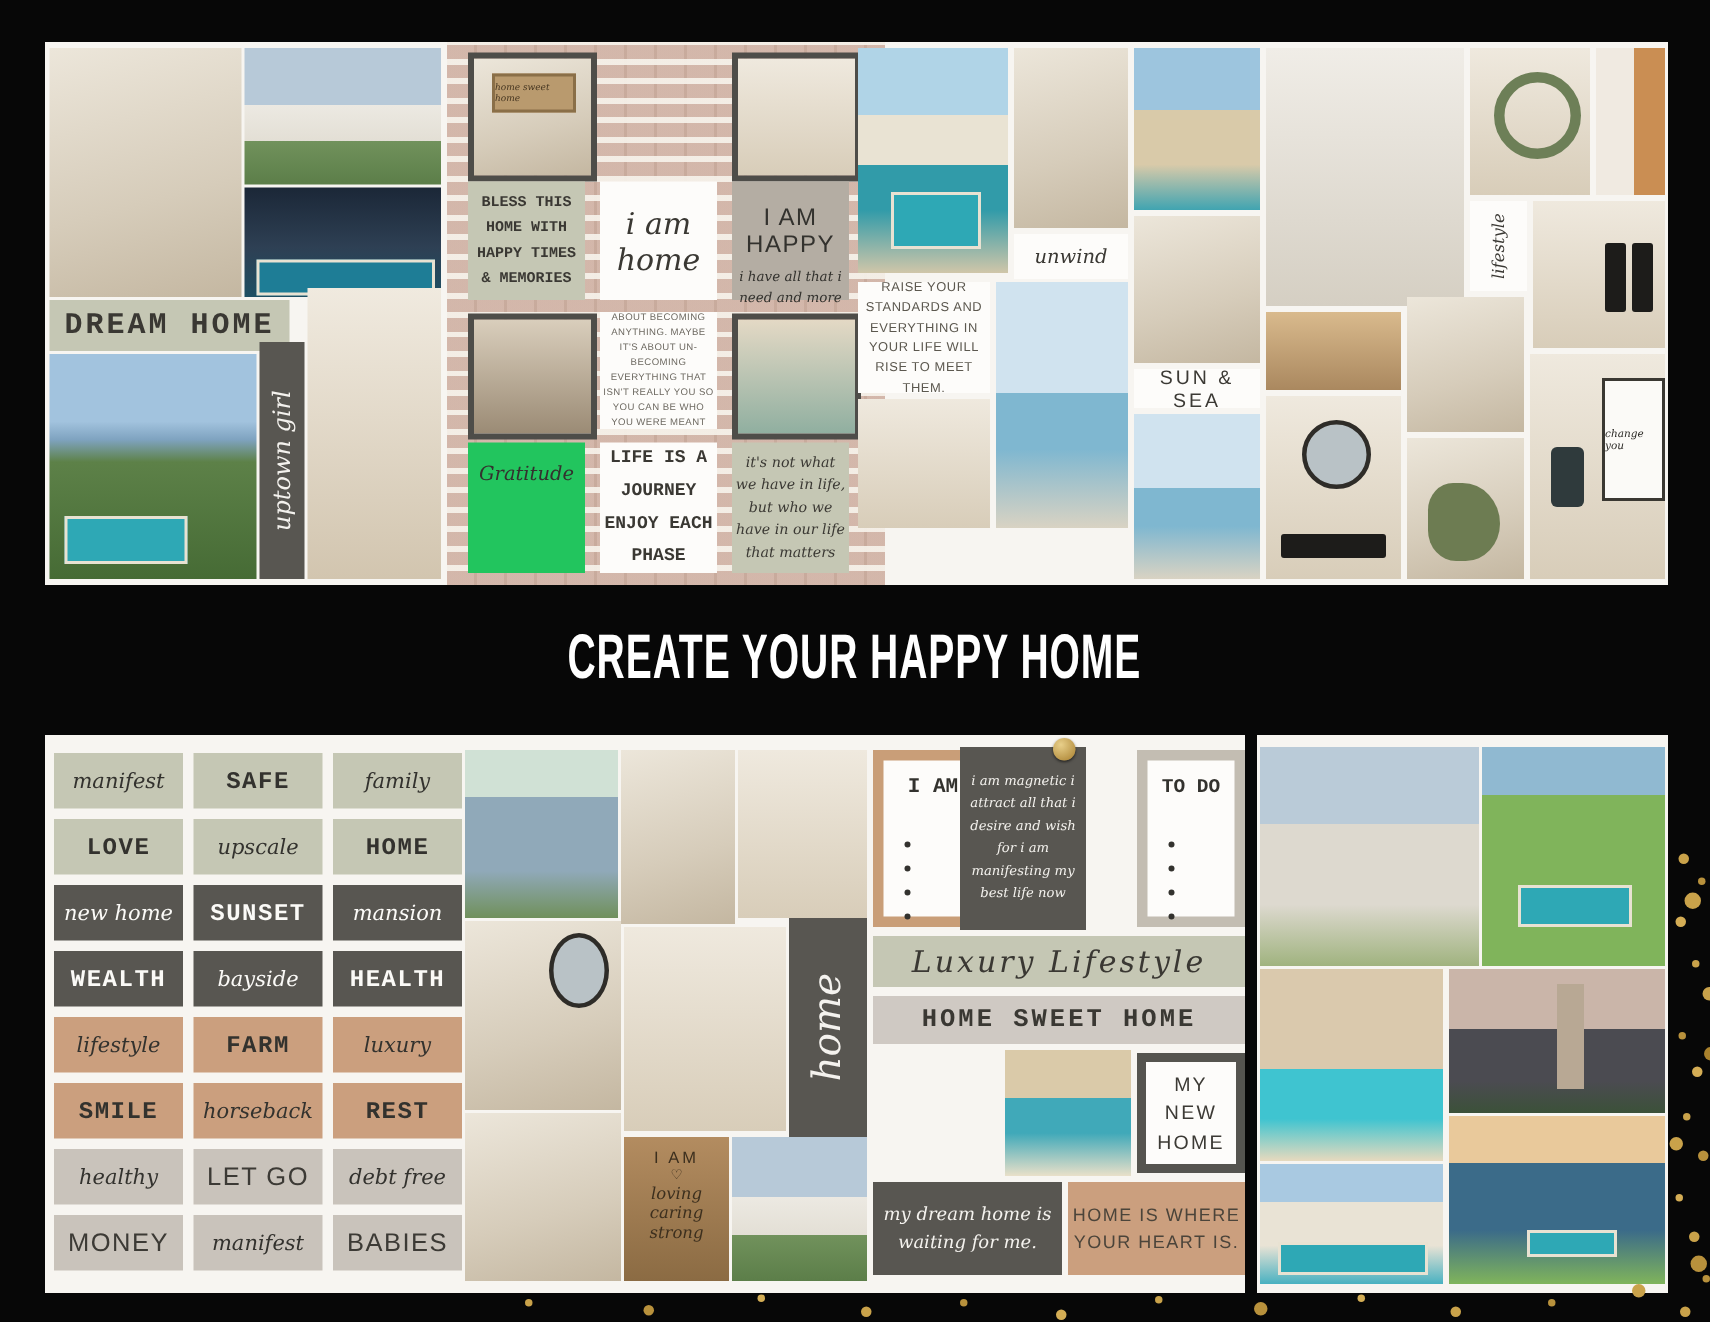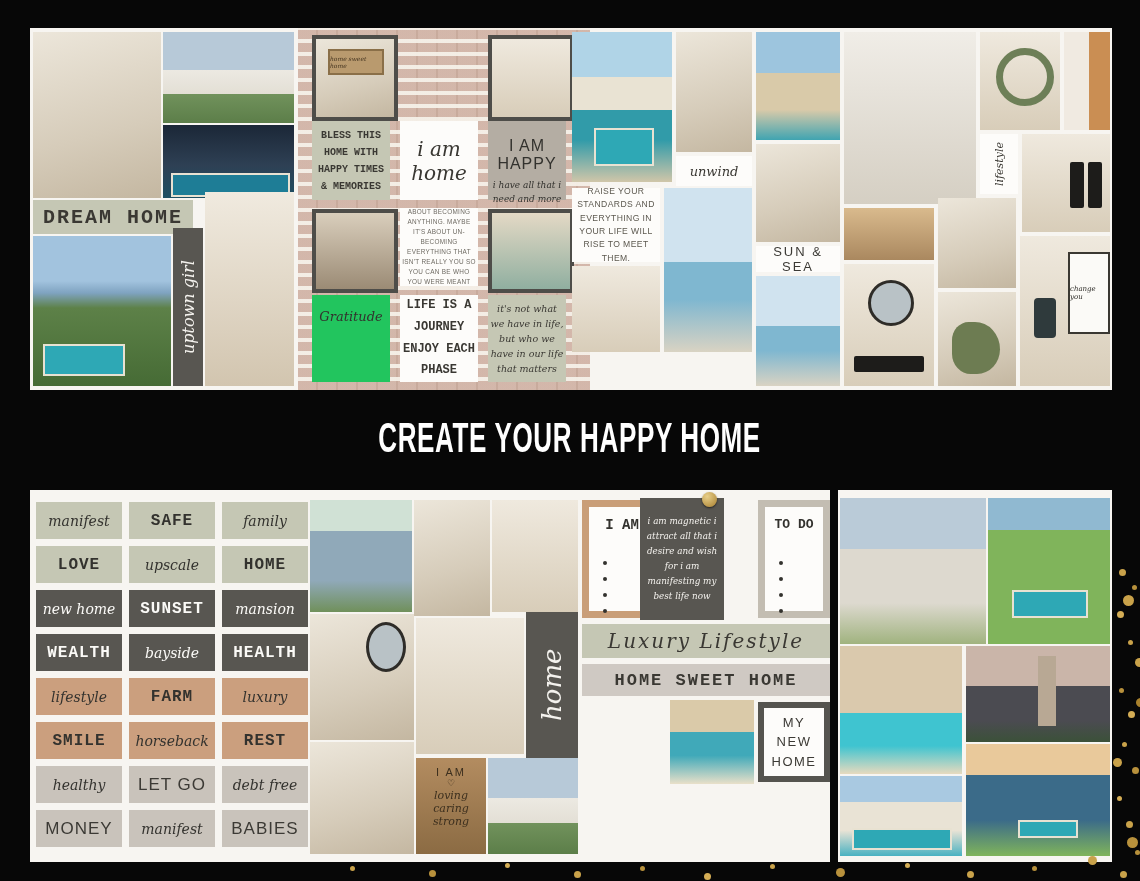--- a/index.html
+++ b/index.html
@@ -230,20 +230,22 @@
       </div>
   </div>
   <div class="pin" style="left:672px;top:2px"></div>
 
   <div class="card sage script" style="left:552px;top:134px;width:248px;height:34px;font-size:20px;letter-spacing:2px">Luxury Lifestyle</div>
   <div class="card mono" style="left:552px;top:174px;width:248px;height:32px;background:#cfc9c3;font-size:17px;letter-spacing:2px">HOME SWEET HOME</div>
 
   <div class="photo g-med" style="left:640px;top:210px;width:84px;height:84px"></div>
   <div class="card whitebg sans" style="left:728px;top:212px;width:72px;height:80px;border:6px solid #55544f;font-size:13px;line-height:1.5;letter-spacing:1.5px;color:#3c3a35">MY NEW HOME</div>
 
+  <div class="card darkbg script" style="left:552px;top:298px;width:126px;height:62px;font-size:12px;line-height:1.6">my dream home is waiting for me.</div>
+  <div class="card tanbg sans" style="left:682px;top:298px;width:118px;height:62px;font-size:12px;line-height:1.5;letter-spacing:1px;color:#4b443a">HOME IS WHERE YOUR HEART IS.</div>
 
   <div class="photo g-mansion" style="left:810px;top:8px;width:146px;height:146px"></div>
   <div class="photo g-rice" style="left:958px;top:8px;width:122px;height:146px">
     <div class="pool" style="left:24px;top:92px;width:72px;height:24px"></div>
   </div>
   <div class="photo g-stone" style="left:810px;top:156px;width:122px;height:128px"></div>
   <div class="photo g-dusk" style="left:936px;top:156px;width:144px;height:96px">
     <div class="chimney" style="left:72px;top:10px;width:18px;height:70px"></div>
   </div>
   <div class="photo g-twin" style="left:810px;top:286px;width:122px;height:80px">

